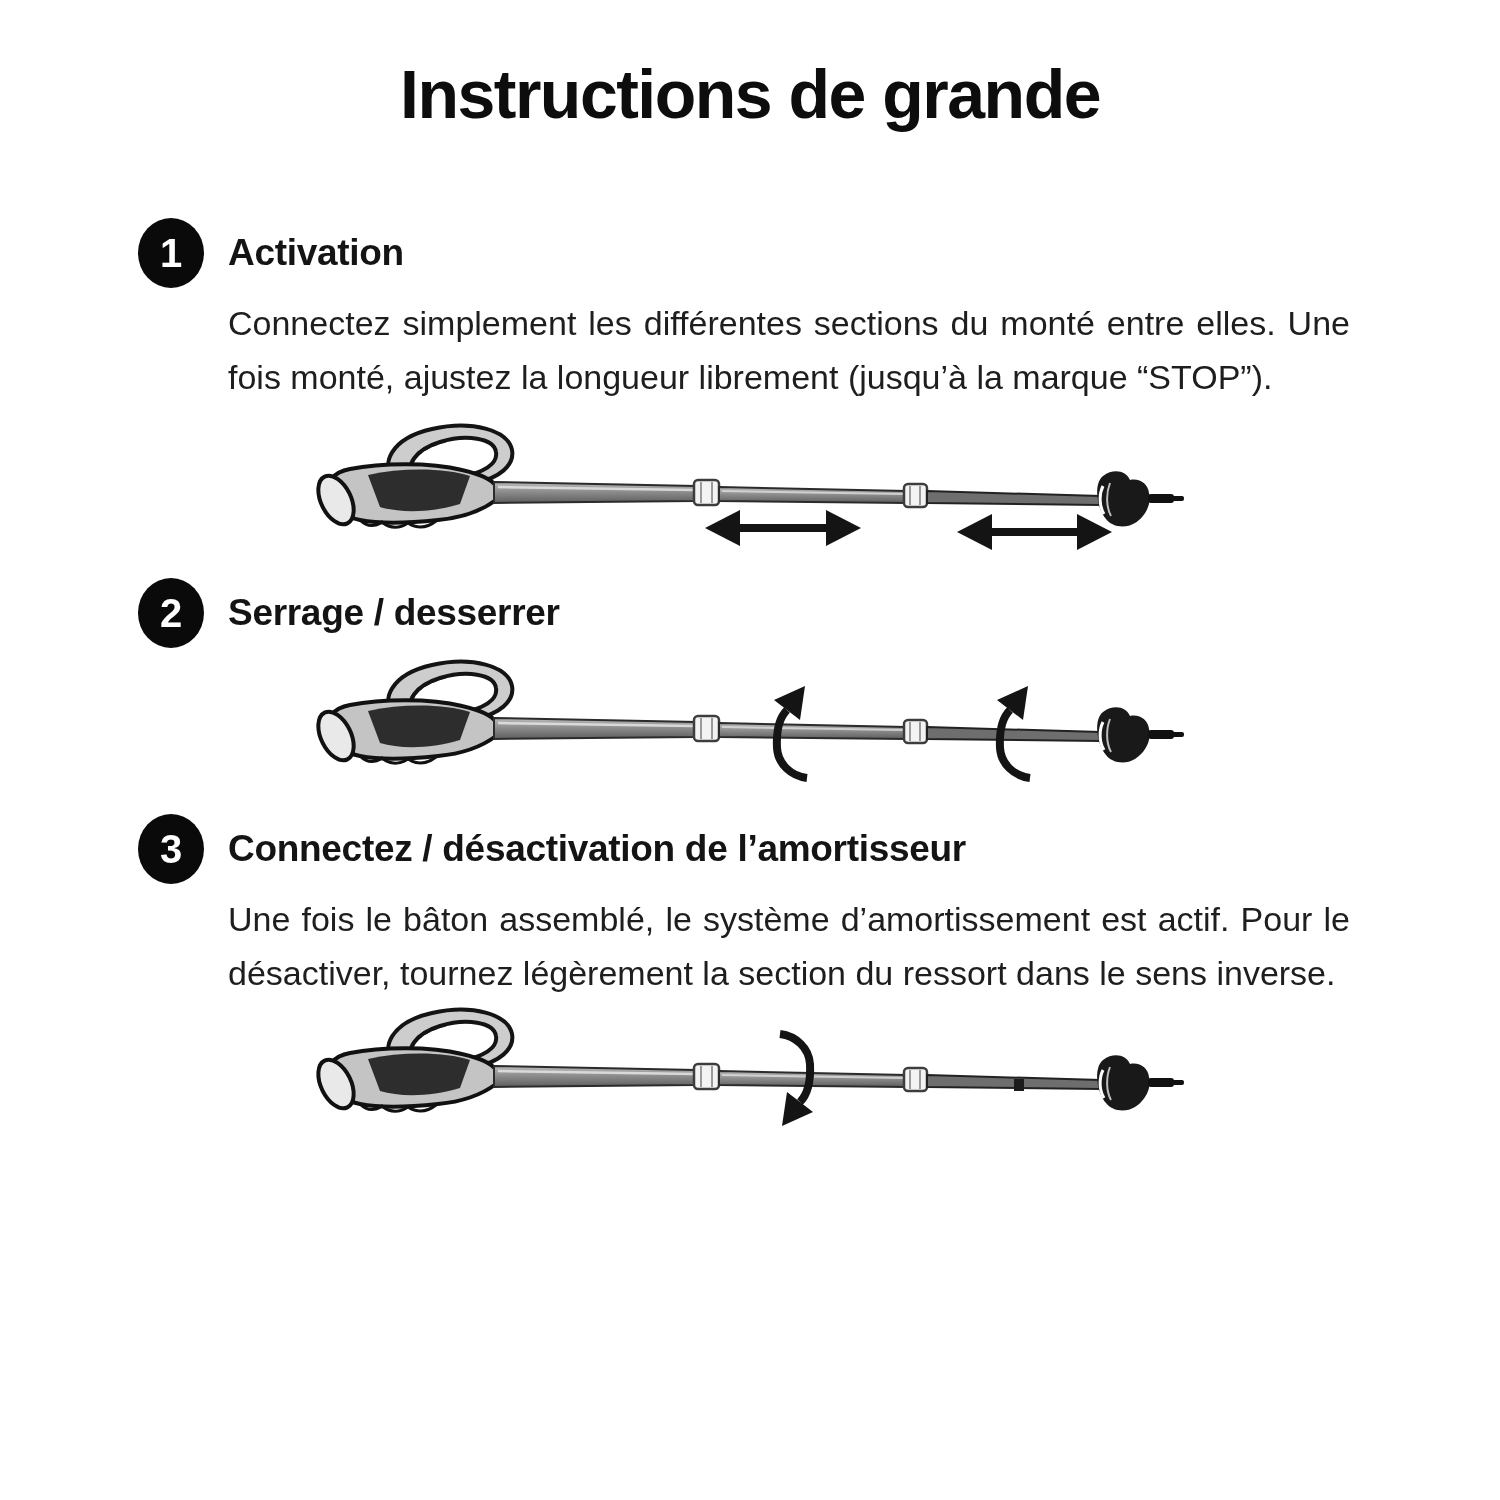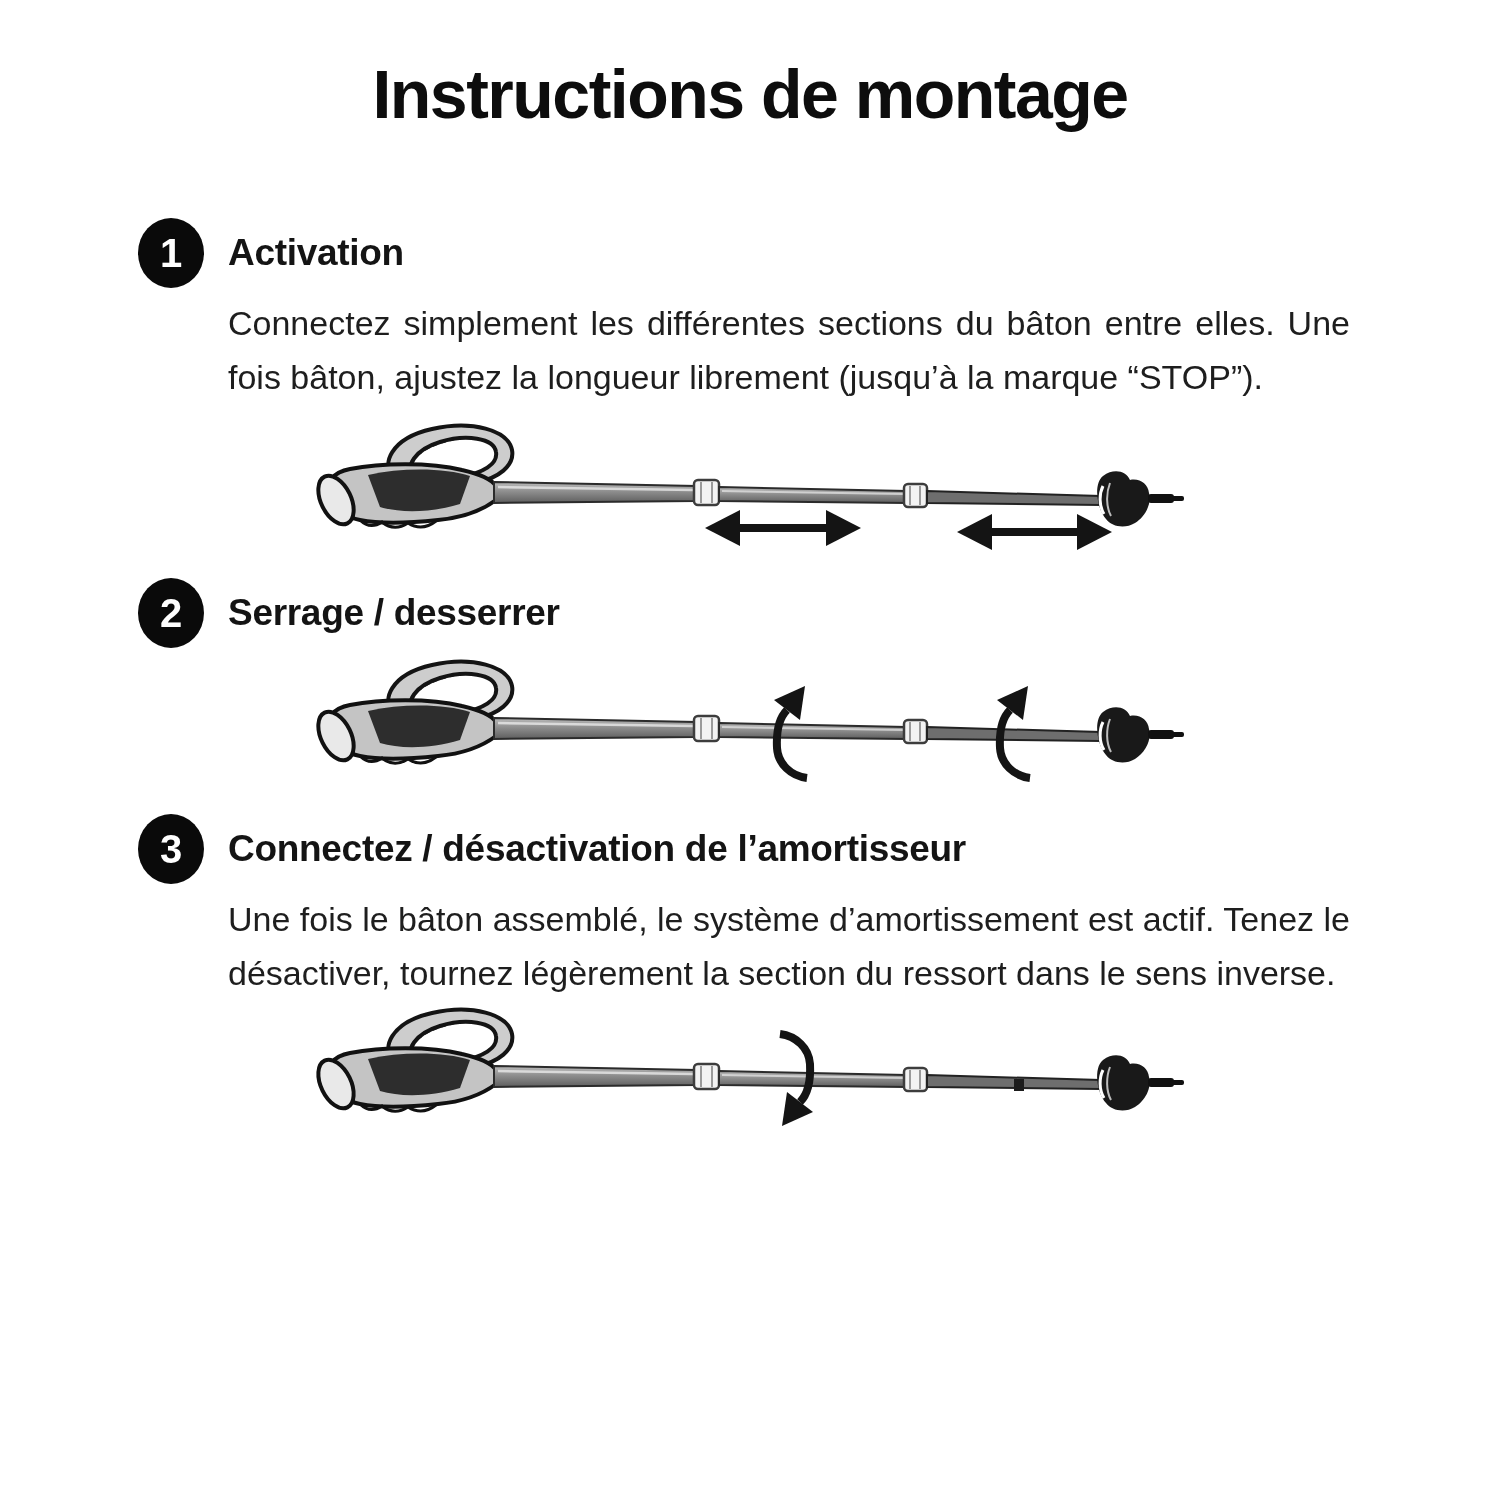--- a/index.html
+++ b/index.html
@@ -58,21 +58,21 @@
   .figure.f2{margin-top:8px;}
   .figure.f3{margin-top:4px;}
   .figure svg{display:block;}
   .defs-holder{position:absolute;width:0;height:0;overflow:hidden;}
 </style>
 </head>
 <body>
 
 <div class="page">
 
-  <h1 class="page-title">Instructions de montage</h1>
+  <h1 class="page-title">Instructions de grande</h1>
 
   <svg class="defs-holder" aria-hidden="true">
     <defs>
       <linearGradient id="shaft-grad" x1="0" y1="0" x2="0" y2="1">
         <stop offset="0" stop-color="#bcbcbc"></stop>
         <stop offset="0.45" stop-color="#8e8e8e"></stop>
         <stop offset="1" stop-color="#5e5e5e"></stop>
       </linearGradient>
       <g id="pole-art">
 
@@ -110,21 +110,21 @@
     </defs>
   </svg>
 
   <div class="steps">
 
     <section class="step first">
       <div class="step-header">
         <div class="badge">1</div>
         <h2 class="step-heading">Activation</h2>
       </div>
-      <p class="step-body">Connectez simplement les différentes sections du bâton entre elles. Une fois bâton, ajustez la longueur librement (jusqu’à la marque “STOP”).</p>
+      <p class="step-body">Connectez simplement les différentes sections du monté entre elles. Une fois monté, ajustez la longueur librement (jusqu’à la marque “STOP”).</p>
       <div class="figure f1">
         <svg width="890" height="140" viewBox="0 0 890 140">
           <use href="#pole-art"></use>
           <g fill="#141414">
             <rect x="428" y="104" width="96" height="8"></rect>
             <polygon points="397,108 432,90 432,126"></polygon>
             <polygon points="553,108 518,90 518,126"></polygon>
             <rect x="680" y="108" width="92" height="8"></rect>
             <polygon points="649,112 684,94 684,130"></polygon>
             <polygon points="804,112 769,94 769,130"></polygon>
@@ -149,21 +149,21 @@
           </g>
         </svg>
       </div>
     </section>
 
     <section class="step">
       <div class="step-header">
         <div class="badge">3</div>
         <h2 class="step-heading">Connectez / désactivation de l’amortisseur</h2>
       </div>
-      <p class="step-body">Une fois le bâton assemblé, le système d’amortissement est actif. Tenez le désactiver, tournez légèrement la section du ressort dans le sens inverse.</p>
+      <p class="step-body">Une fois le bâton assemblé, le système d’amortissement est actif. Pour le désactiver, tournez légèrement la section du ressort dans le sens inverse.</p>
       <div class="figure f3">
         <svg width="890" height="150" viewBox="0 0 890 150">
           <use href="#pole-art"></use>
           <rect x="706" y="75" width="10" height="12" fill="#1c1c1c"></rect>
           <g fill="none" stroke="#141414">
             <path d="M472,30 C488,32 501,44 502,60 C503,80 498,92 492,98" stroke-width="8"></path>
             <polygon points="474,122 479,88 505,108" fill="#141414" stroke="none"></polygon>
           </g>
         </svg>
       </div>

